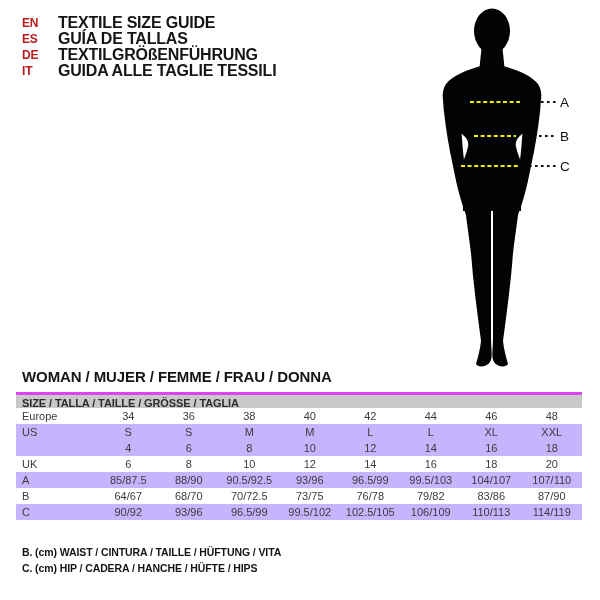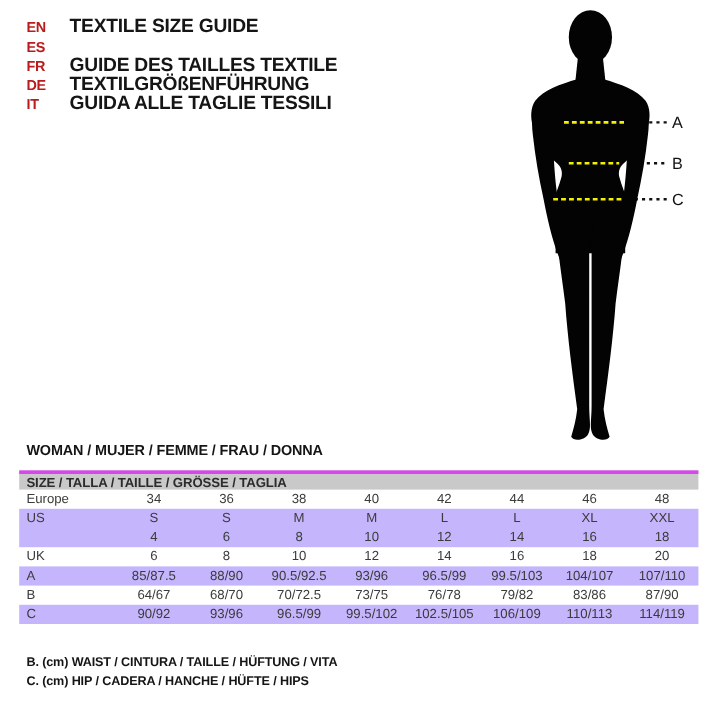--- a/index.html
+++ b/index.html
@@ -9,21 +9,21 @@
   
   .lang-block{position:absolute;left:22px;top:15px;}
   .lang-row{display:flex;height:16px;line-height:16px;}
   .lang-code{width:36px;font-size:12px;font-weight:700;color:#b91c1c;letter-spacing:-0.2px;}
   .lang-title{font-size:16px;font-weight:700;color:#151515;letter-spacing:-0.2px;white-space:nowrap;}
 
   
   .figure-wrap{position:absolute;left:417px;top:4px;width:165px;height:366px;}
 
   
-  .section-heading{position:absolute;left:22px;top:368px;font-size:12px;font-weight:700;color:#151515;letter-spacing:-0.1px;}
+  .section-heading{position:absolute;left:22px;top:368px;font-size:15px;font-weight:700;color:#151515;letter-spacing:-0.1px;}
 
   
   .size-table{position:absolute;left:16px;top:392px;width:566px;font-size:11px;color:#3b3b3b;}
   .size-table .t-header{height:16px;line-height:16px;background:#c9c9c9;border-top:3px solid #d946ef;
       padding-left:6px;font-weight:700;color:#2c2c2c;letter-spacing:-0.1px;box-sizing:border-box;}
   .t-row{display:grid;grid-template-columns:82px repeat(8,1fr);height:16px;line-height:16px;}
   .t-row.shaded{background:#c4b5fd;}
   .t-label{padding-left:6px;text-align:left;color:#3b3b3b;}
   .t-cell{text-align:center;color:#3b3b3b;}
 
@@ -36,24 +36,21 @@
 
 <div class="canvas">
 
   <div class="lang-block" id="lang-block">
       <div class="lang-row">
         <span class="lang-code">EN</span>
         <span class="lang-title">TEXTILE SIZE GUIDE</span>
       </div>
       <div class="lang-row">
         <span class="lang-code">ES</span>
-      </div>
-      <div class="lang-row">
-        <span class="lang-code">FR</span>
-        <span class="lang-title">GUIDE DES TAILLES TEXTILE</span>
+        <span class="lang-title">GUÍA DE TALLAS</span>
       </div>
       <div class="lang-row">
         <span class="lang-code">DE</span>
         <span class="lang-title">TEXTILGRÖßENFÜHRUNG</span>
       </div>
       <div class="lang-row">
         <span class="lang-code">IT</span>
         <span class="lang-title">GUIDA ALLE TAGLIE TESSILI</span>
       </div>
     </div>

